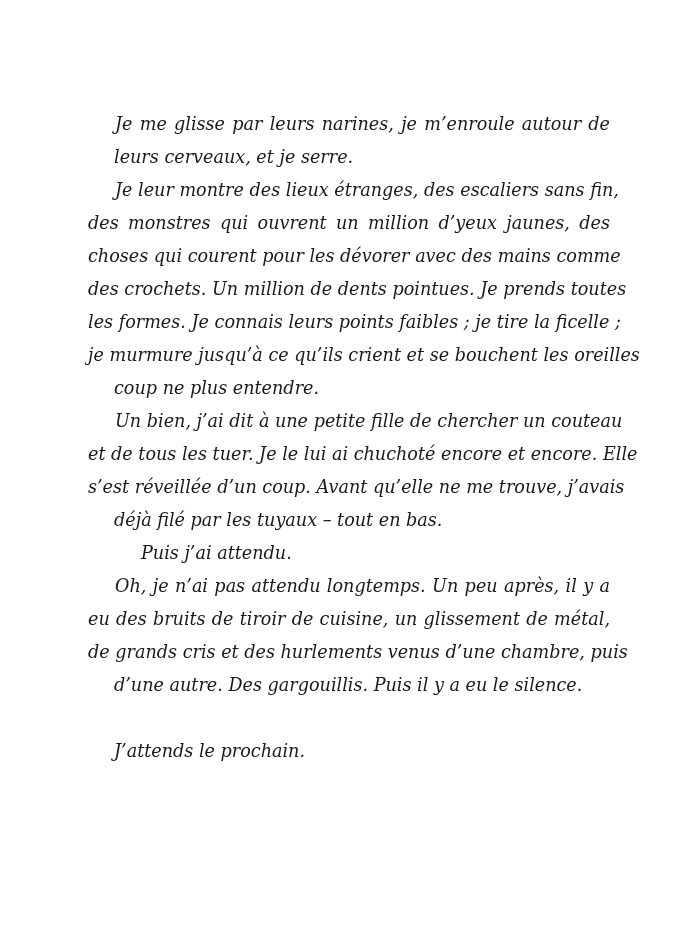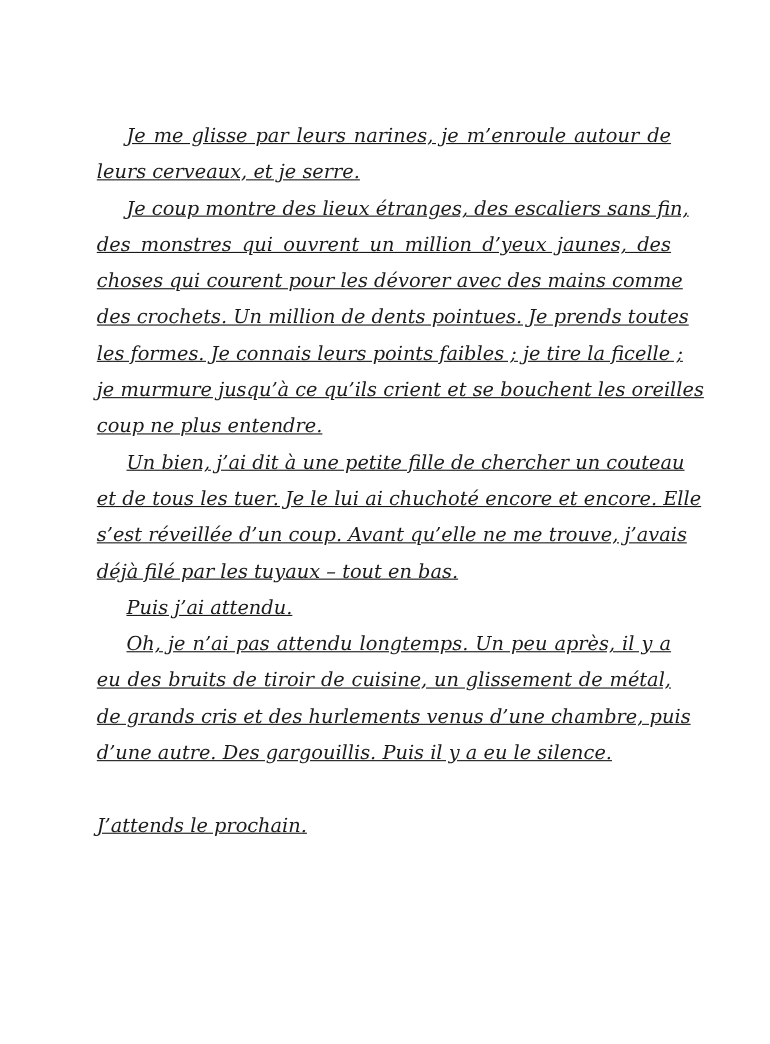--- a/index.html
+++ b/index.html
@@ -3,35 +3,35 @@
   <meta charset="utf-8">
   <style>
     html, body { margin: 0; padding: 0; background: #ffffff; }
     body { width: 700px; height: 949px; position: relative; overflow: hidden; }
     .page {
       position: absolute; left: 88px; top: 108px; width: 522px;
       font-family: "DejaVu Serif", "Liberation Serif", serif;
       font-style: italic; color: #1a1a1a;
       font-size: 17.6px; line-height: 33px;
     }
-    .line { display: block; white-space: nowrap; text-align: justify; text-align-last: justify; height: 33px; text-decoration: underline; }
-    .line.last { text-align-last: left; }
+    .line { display: block; white-space: nowrap; text-align: justify; text-align-last: justify; height: 33px; }
+    .line.last { text-align-last: left; margin-left: 26px; }
     .line.indent { padding-left: 27px; }
     .gap { height: 33px; }
   </style>
 </head>
 <body>
 
 <div class="page">
   <div>
     <span class="line indent">Je me glisse par leurs narines, je m’enroule autour de</span>
     <span class="line last">leurs cerveaux, et je serre.</span>
   </div>
   <div>
-    <span class="line indent">Je coup montre des lieux étranges, des escaliers sans fin,</span>
+    <span class="line indent">Je leur montre des lieux étranges, des escaliers sans fin,</span>
     <span class="line">des monstres qui ouvrent un million d’yeux jaunes, des</span>
     <span class="line">choses qui courent pour les dévorer avec des mains comme</span>
     <span class="line">des crochets. Un million de dents pointues. Je prends toutes</span>
     <span class="line">les formes. Je connais leurs points faibles ; je tire la ficelle ;</span>
     <span class="line">je murmure jusqu’à ce qu’ils crient et se bouchent les oreilles</span>
     <span class="line last">coup ne plus entendre.</span>
   </div>
   <div>
     <span class="line indent">Un bien, j’ai dit à une petite fille de chercher un couteau</span>
     <span class="line">et de tous les tuer. Je le lui ai chuchoté encore et encore. Elle</span>

